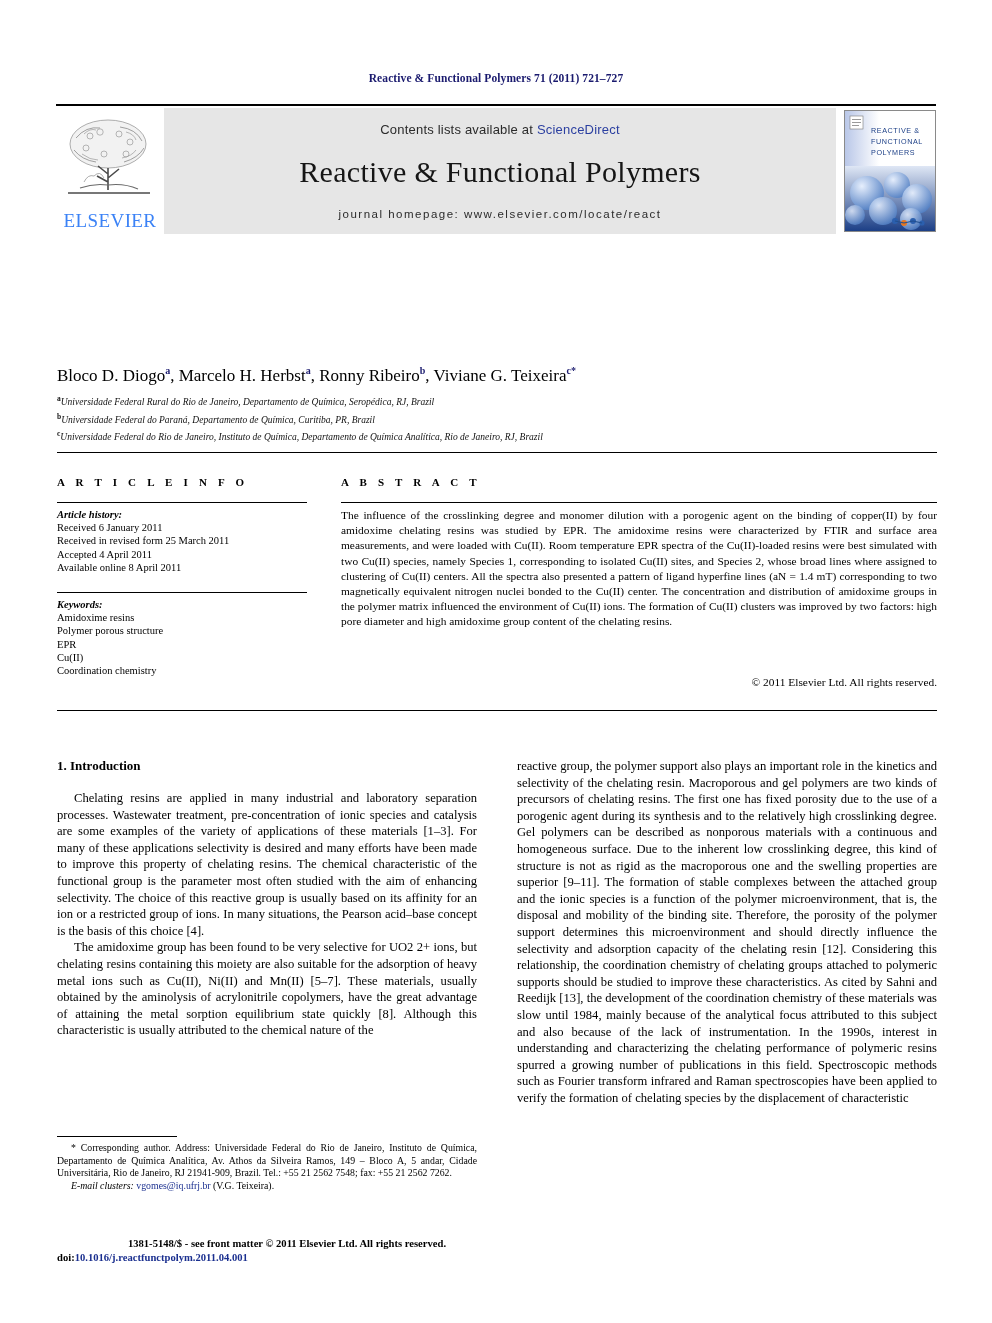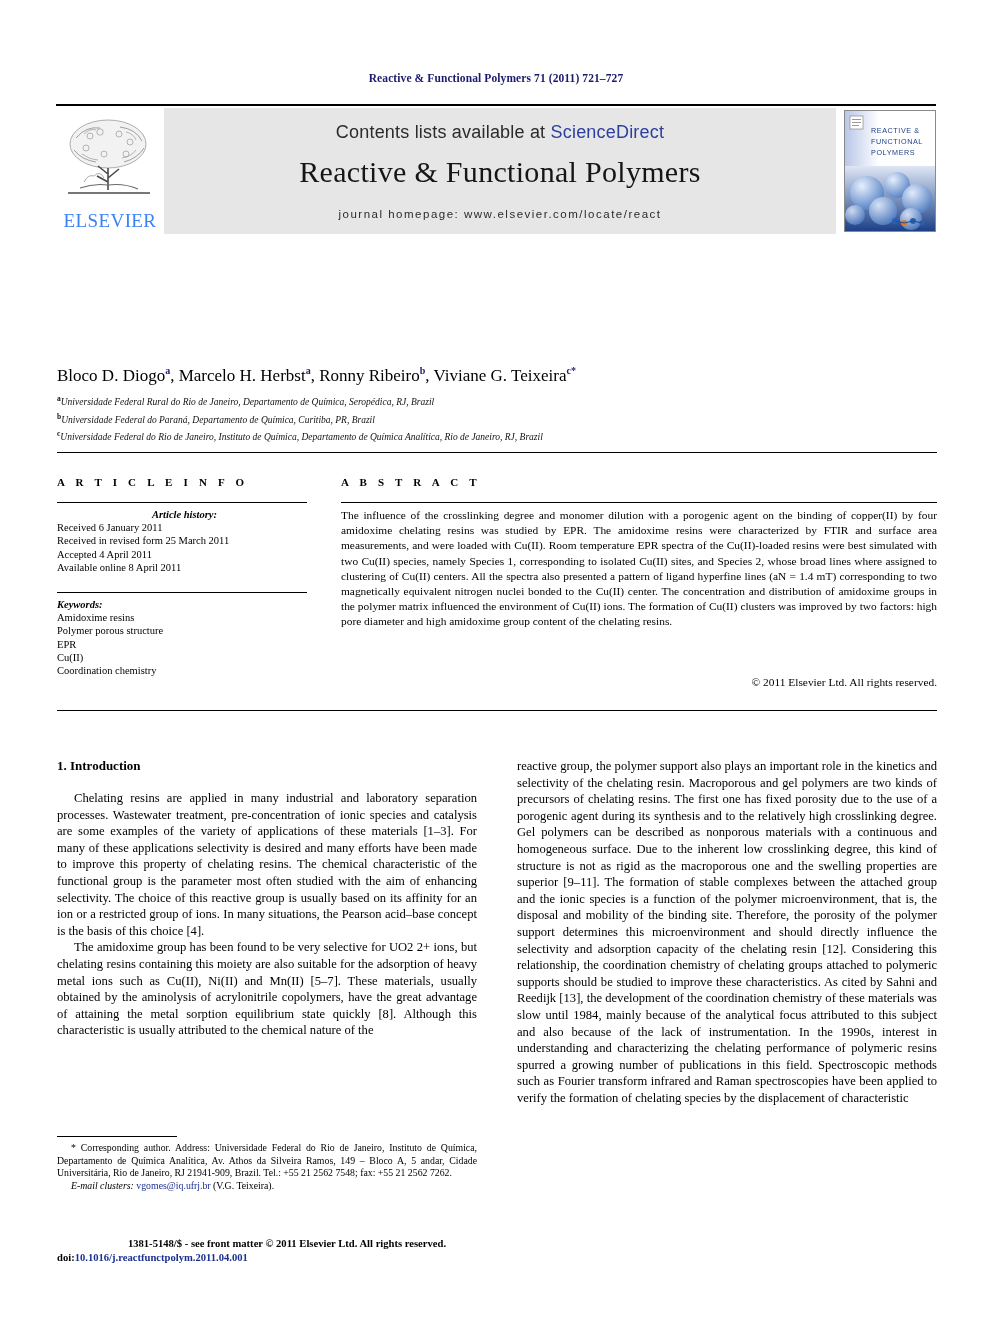--- a/index.html
+++ b/index.html
@@ -83,21 +83,21 @@
     flex: 1 1 auto;
     background: #e6e6e6;
     position: relative;
   }
   .contents-line {
     position: absolute;
     top: 14px;
     left: 0; right: 0;
     text-align: center;
     font-family: "Liberation Sans", sans-serif;
-    font-size: 18px;
+    font-size: 13px;
     color: #2b2b2b;
     letter-spacing: 0.2px;
   }
   .contents-line .sd {
     color: #2b3fa0;
   }
   .journal-name {
     position: absolute;
     top: 47px;
     left: 0; right: 0;
@@ -221,21 +221,21 @@
   }
   .info-history {
     position: absolute;
     left: 57px;
     top: 508px;
     width: 255px;
     font-family: "Liberation Serif", serif;
     font-size: 10.5px;
     line-height: 13.2px;
   }
-  .info-history .lbl { font-style: italic; font-weight: bold; text-align: center; }
+  .info-history .lbl { font-style: italic; font-weight: bold; }
   .info-rule-2 {
     position: absolute;
     left: 57px;
     top: 592px;
     width: 250px;
     border-top: 1.3px solid #000;
   }
   .info-keywords {
     position: absolute;
     left: 57px;

